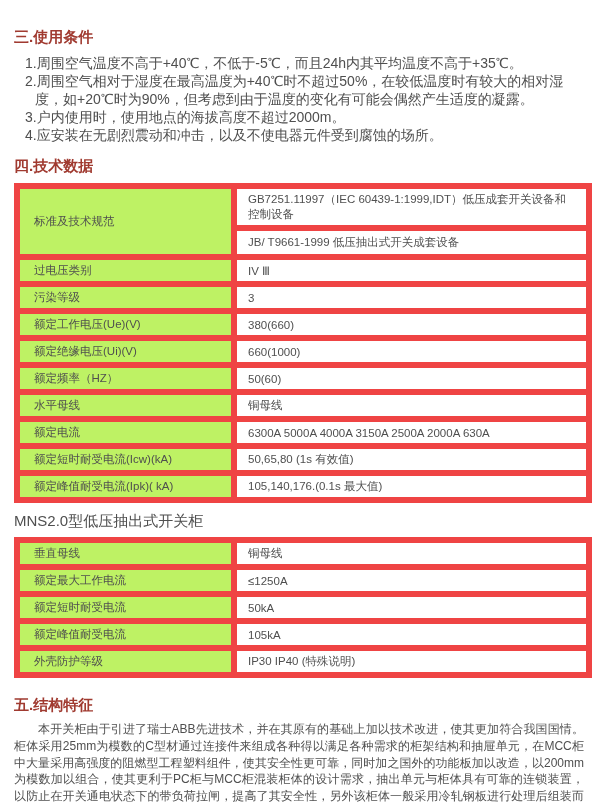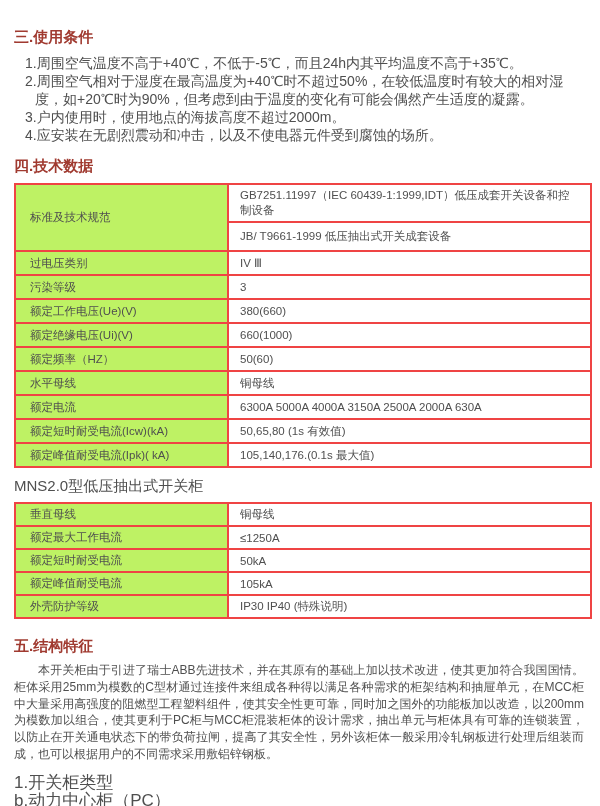--- a/index.html
+++ b/index.html
@@ -12,21 +12,21 @@
   .section-title{
     color:#a03a30;font-size:15px;font-weight:bold;line-height:17px;margin:0;
   }
   .cond-list{margin:9px 0 0 11px;font-size:14px;line-height:18px;}
   .cond-item{padding-left:10px;text-indent:-10px;}
   .spec-table{
     width:578px;border-collapse:collapse;margin-top:9px;
     font-size:11.5px;table-layout:fixed;
   }
   .spec-table td{
-    border:2px solid #ef4444;padding:3px 11px 3px 11px;
+    border:6px solid #ef4444;padding:3px 11px 3px 11px;
     vertical-align:middle;color:#4f4f4f;
   }
   .spec-table td.label-cell{
     background:#bef264;width:186px;padding-left:14px;
   }
   .t1 tr{height:24px;}
   .t1 tbody.std-rows tr{height:29px;}
   .t2{margin-top:9px;}
   .t2 tr{height:21px;}
   .sub-caption{margin:11px 0 0 0;font-size:15px;line-height:14px;}

